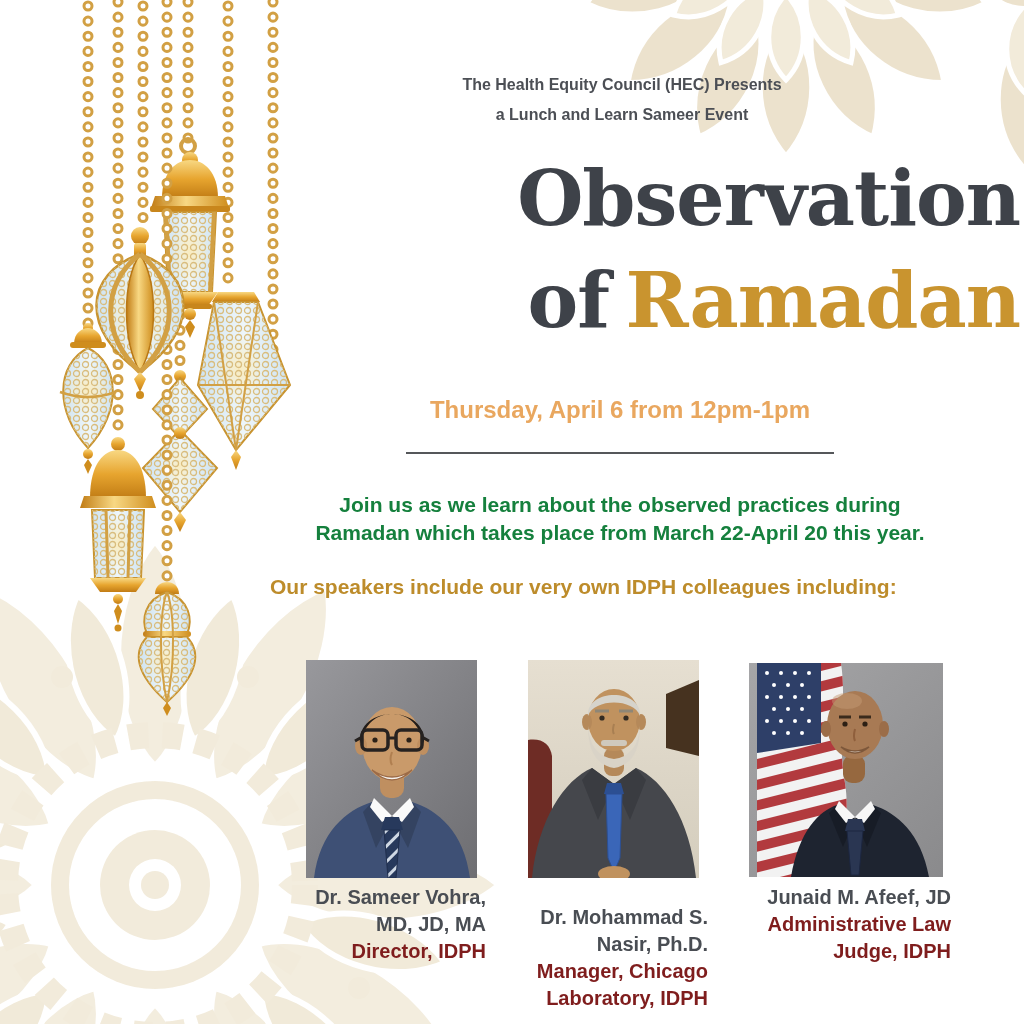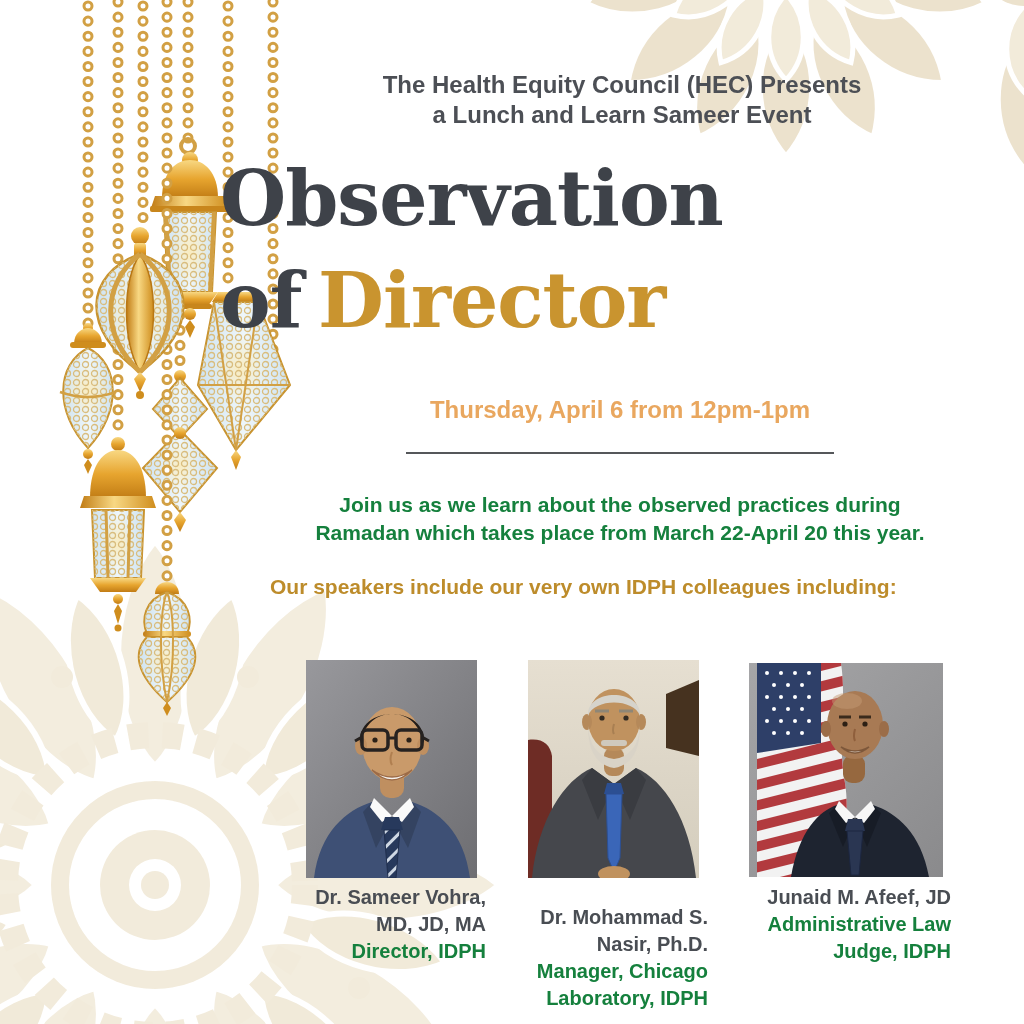--- a/index.html
+++ b/index.html
@@ -6,22 +6,22 @@
   .poster{position:relative;width:1024px;height:1024px;background:#ffffff;overflow:hidden;
           font-family:"Liberation Sans",sans-serif;}
   .poster *{box-sizing:border-box;}
 
   .deco{position:absolute;pointer-events:none;}
   .mandala-br{left:-235px;top:495px;}
   .garland-tr{right:0;top:0;}
   .lanterns{left:0;top:0;}
 
   .presents{position:absolute;left:302px;top:70px;width:640px;text-align:center;
-            font-weight:bold;font-size:24px;line-height:30px;color:#4c4f55;}
-  .title{position:absolute;left:220px;top:148px;width:800px;margin:0;text-align:left;
+            font-weight:bold;font-size:16px;line-height:30px;color:#4c4f55;}
+  .title{position:absolute;left:220px;top:148px;width:800px;margin:0;text-align:right;
          font-family:"DejaVu Serif",serif;font-weight:bold;font-size:76px;line-height:102px;
          letter-spacing:-1px;color:#3e4249;}
   .title .gold{color:#c9942f;margin-left:0.22em;}
   .date{position:absolute;left:300px;top:396px;width:640px;text-align:center;
         font-weight:bold;font-size:24px;color:#e9a75f;}
   .divider{position:absolute;left:406px;top:452px;width:428px;height:2px;background:#55575a;}
   .desc{position:absolute;left:290px;top:491px;width:660px;margin:0;text-align:center;
         font-weight:bold;font-size:21px;line-height:28px;color:#15803d;}
   .intro{position:absolute;left:270px;top:575px;width:700px;margin:0;text-align:left;
          font-weight:bold;font-size:21px;color:#bd8c2b;}
@@ -31,21 +31,21 @@
   .photo-1{left:306px;}
   .photo-2{left:528px;}
   .photo-3{left:749px;top:663px;}
 
   .caption{position:absolute;top:884px;text-align:right;font-weight:bold;
            font-size:20px;line-height:27px;}
   .cap-1{left:296px;width:190px;}
   .cap-2{left:518px;width:190px;margin-top:20px;}
   .cap-3{left:741px;width:210px;}
   .cap-name{color:#494d53;}
-  .cap-role{color:#15803d;}
+  .cap-role{color:#7f1d1d;}
 </style>
 </head>
 <body>
 
 <div class="poster">
 
   <svg class="deco mandala-br" width="780" height="780" viewBox="-390 -390 780 780">
     <defs>
       <path id="mp1" d="M0,118 C 50,168 50,285 0,345 C -50,285 -50,168 0,118 Z"></path>
       <path id="mp2" d="M0,150 C 34,185 34,260 0,300 C -34,260 -34,185 0,150 Z"></path>
@@ -291,21 +291,21 @@
     </g>
   </svg>
 
   <div class="presents">
     <div>The Health Equity Council (HEC) Presents</div>
     <div>a Lunch and Learn Sameer Event</div>
   </div>
 
   <h1 class="title">
     <span>Observation</span><br>
-    <span>of</span><span class="gold">Director</span>
+    <span>of</span><span class="gold">Ramadan</span>
   </h1>
 
   <div class="date">Thursday, April 6 from 12pm-1pm</div>
   <div class="divider"></div>
 
   <p class="desc">
     <span>Join us as we learn about the observed practices during</span><br>
     <span>Ramadan which takes place from March 22-April 20 this year.</span>
   </p>
 

